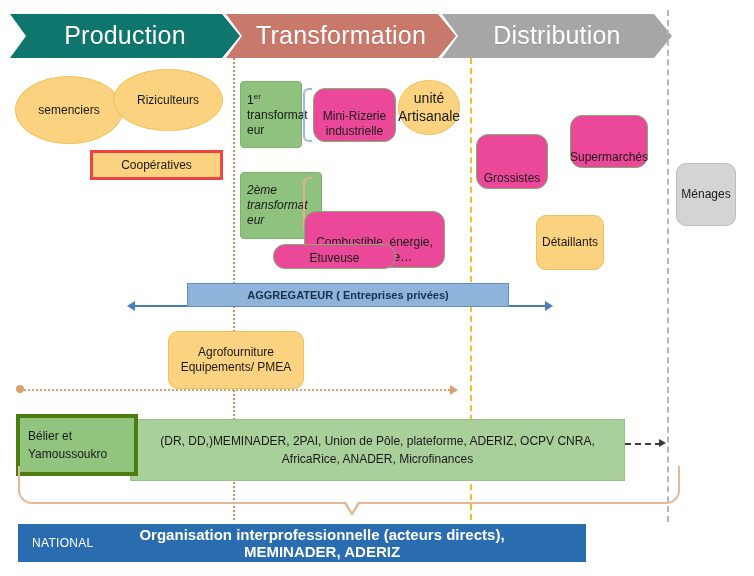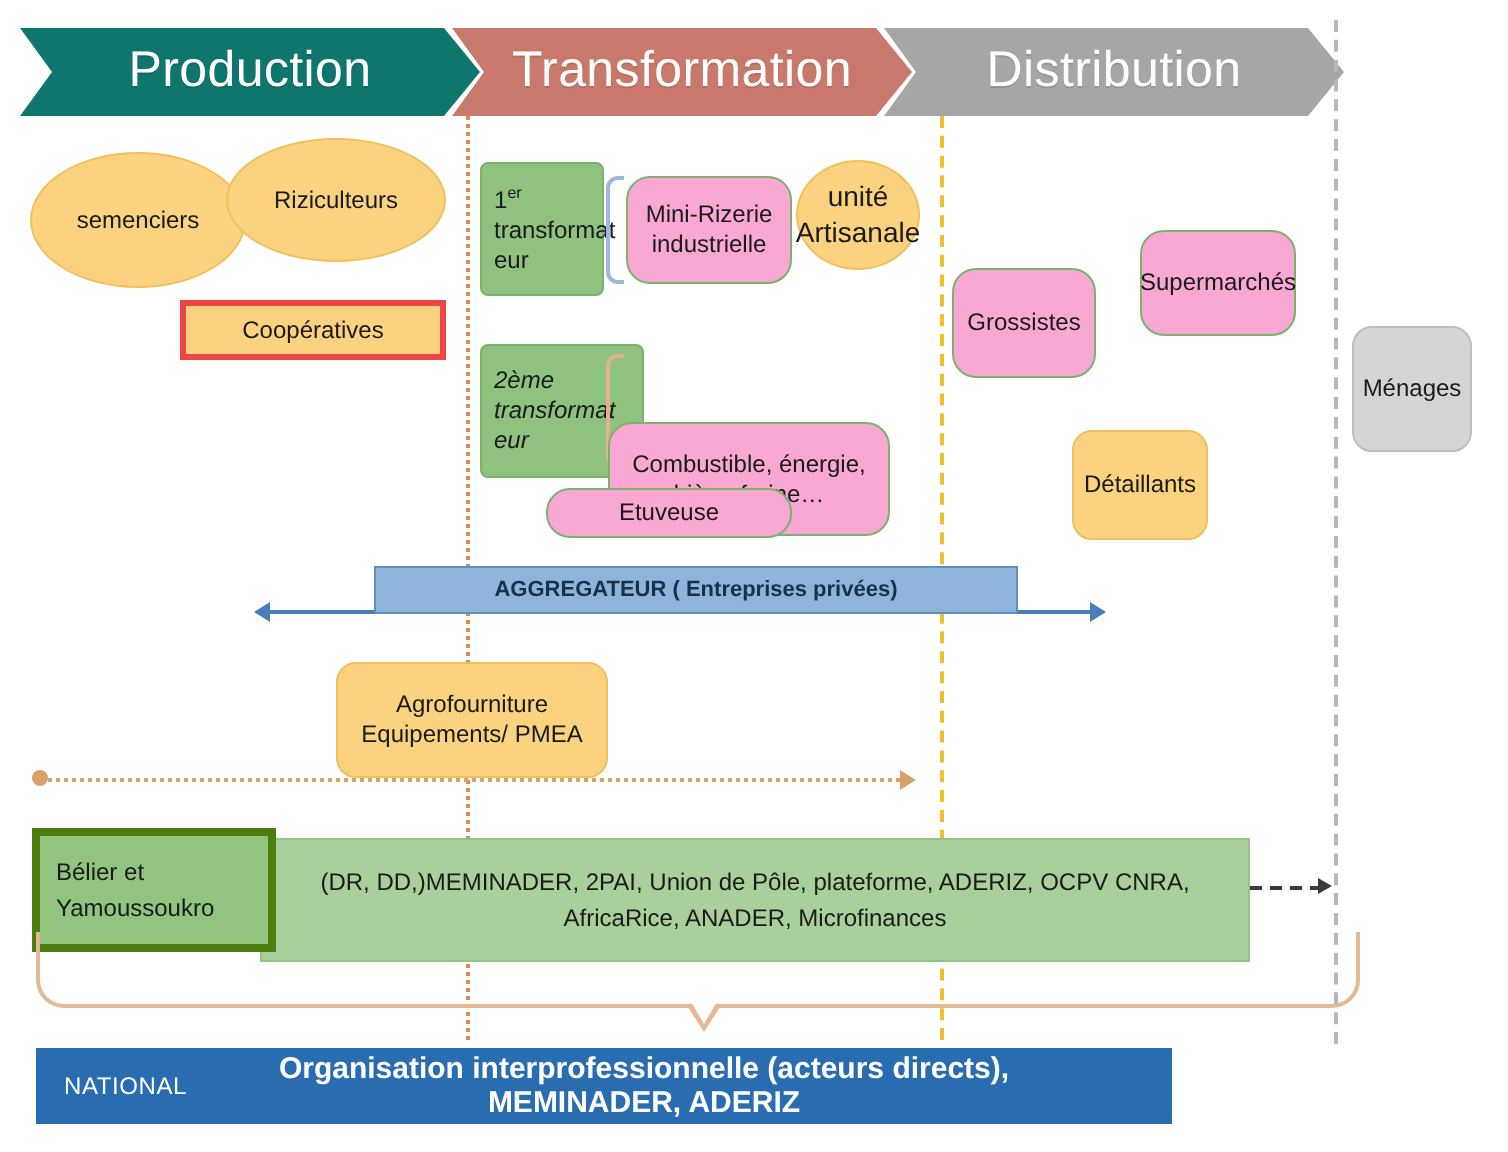--- a/index.html
+++ b/index.html
@@ -80,23 +80,24 @@
     background: #fbd27f;
     border: 1px solid #f0bf5e;
     border-radius: 10px;
   }
   .rect-green {
     background: #8ec27e;
     border: 1px solid #7cb26c;
     border-radius: 4px;
   }
   .rect-green-r {
-    background: #f9a8d4;
+    background: #ec4899;
     border: 1px solid #7cb26c;
     border-radius: 12px;
+    align-items: flex-end;
   }
   .rect-gray-r {
     background: #d4d4d4;
     border: 1px solid #bdbdbd;
     border-radius: 10px;
   }
   .node.left { justify-content: flex-start; text-align: left; }
 
   
   .brace {

